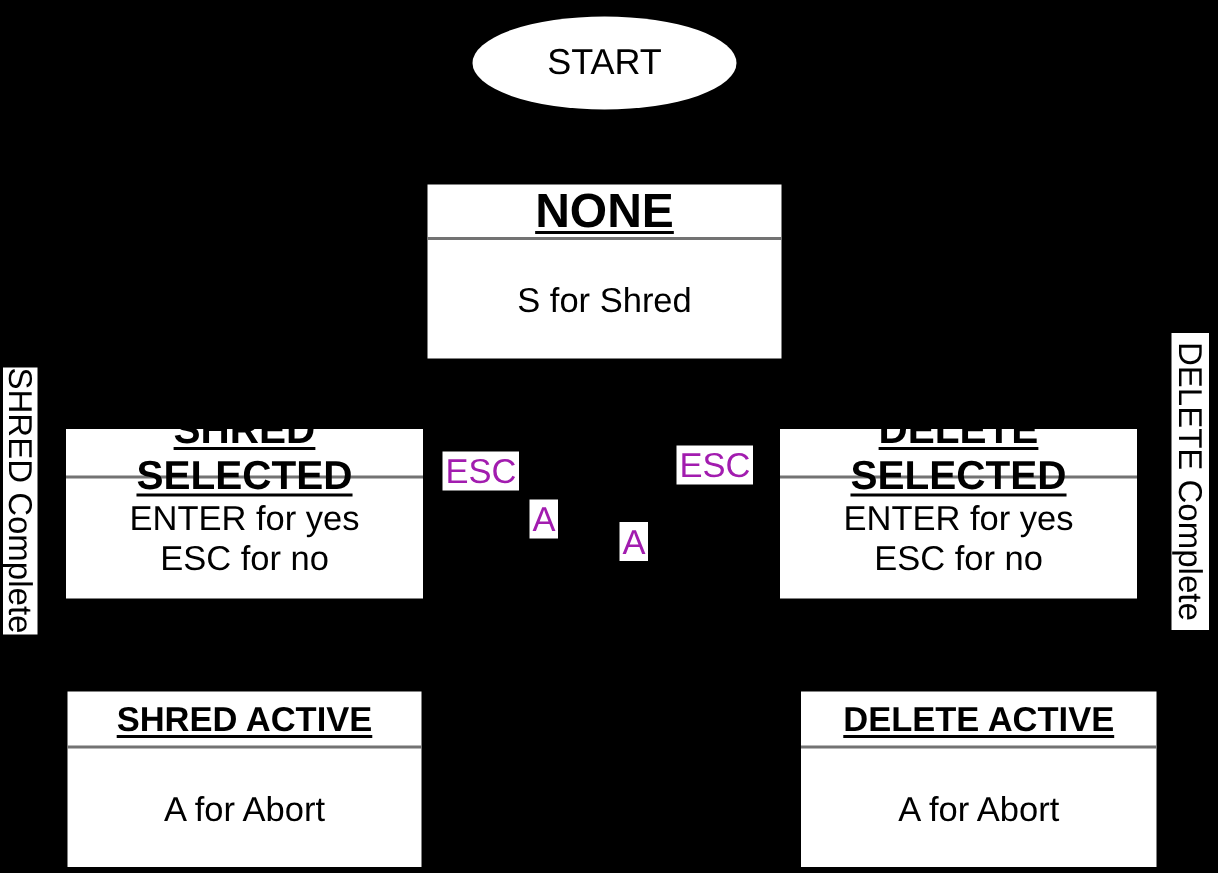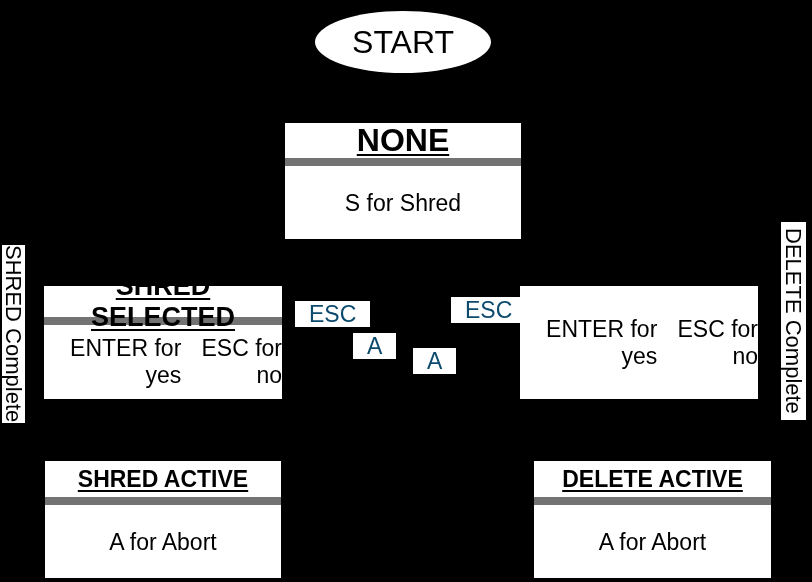--- a/index.html
+++ b/index.html
@@ -6,57 +6,57 @@
   .canvas {
     position:relative; width:812px; height:582px; background:#000000;
     font-family:"Liberation Sans", sans-serif; overflow:hidden; color:#000;
   }
 
   
   .start-node {
     position:absolute; left:315px; top:11px; width:176px; height:62px;
     background:#ffffff; border-radius:50%;
     display:flex; align-items:center; justify-content:center;
-    font-size:32px; color:#000;
+    font-size:24px; color:#000;
   }
 
   
   .state-box {
     position:absolute; background:#ffffff; color:#000;
     display:flex; flex-direction:column;
   }
   .box-title {
     font-weight:bold; text-align:center;
     text-decoration:underline; text-decoration-thickness:2px; text-underline-offset:3px;
-    border-bottom:8px solid #737373;
+    border-bottom:2px solid #737373;
     display:flex; align-items:center; justify-content:center;
     flex:0 0 auto;
   }
   .box-body {
-    flex:1 1 auto; display:flex; flex-direction:row;
+    flex:1 1 auto; display:flex; flex-direction:column;
     align-items:center; justify-content:center;
     font-size:23px; line-height:28px; text-align:center;
   }
 
   #state-none { left:285px; top:123px; width:236px; height:116px; }
   #state-none .box-title { height:35px; font-size:32px; }
 
   #state-shred-selected  { left:44px;  top:286px; width:238px; height:113px; }
   #state-delete-selected { left:520px; top:286px; width:238px; height:113px; }
   .selected .box-title { height:31px; font-size:27px; }
   .selected .box-body { line-height:27px;text-align:right; }
 
   #state-shred-active  { left:45px;  top:461px; width:236px; height:117px; }
   #state-delete-active { left:520px; top:461px; width:237px; height:117px;margin-left:14px; }
   .active .box-title { height:36px; font-size:23px; }
 
   
   .edge-label {
-    position:absolute; background:#ffffff; color:#0c4a6e;
-    font-size:23px; line-height:26px; padding:0 14px; white-space:nowrap;
+    position:absolute; background:#ffffff; color:#a21caf;
+    font-size:23px; line-height:26px; padding:0 2px; white-space:nowrap;
   }
   #edge-esc-left  { left:295px; top:301px; }
   #edge-esc-right { left:451px; top:297px; }
   #edge-a-left    { left:353px; top:333px; }
   #edge-a-right   { left:413px; top:348px; }
 
   
   .v-label {
     position:absolute; background:#ffffff; color:#000;
     writing-mode:vertical-rl; text-orientation:mixed;
@@ -84,20 +84,21 @@
 
   <div class="state-box selected" id="state-shred-selected">
     <div class="box-title">SHRED SELECTED</div>
     <div class="box-body">
       <div>ENTER for yes</div>
       <div>ESC for no</div>
     </div>
   </div>
 
   <div class="state-box selected" id="state-delete-selected">
+    <div class="box-title">DELETE SELECTED</div>
     <div class="box-body">
       <div>ENTER for yes</div>
       <div>ESC for no</div>
     </div>
   </div>
 
   <div class="state-box active" id="state-shred-active">
     <div class="box-title">SHRED ACTIVE</div>
     <div class="box-body">
       <div>A for Abort</div>

